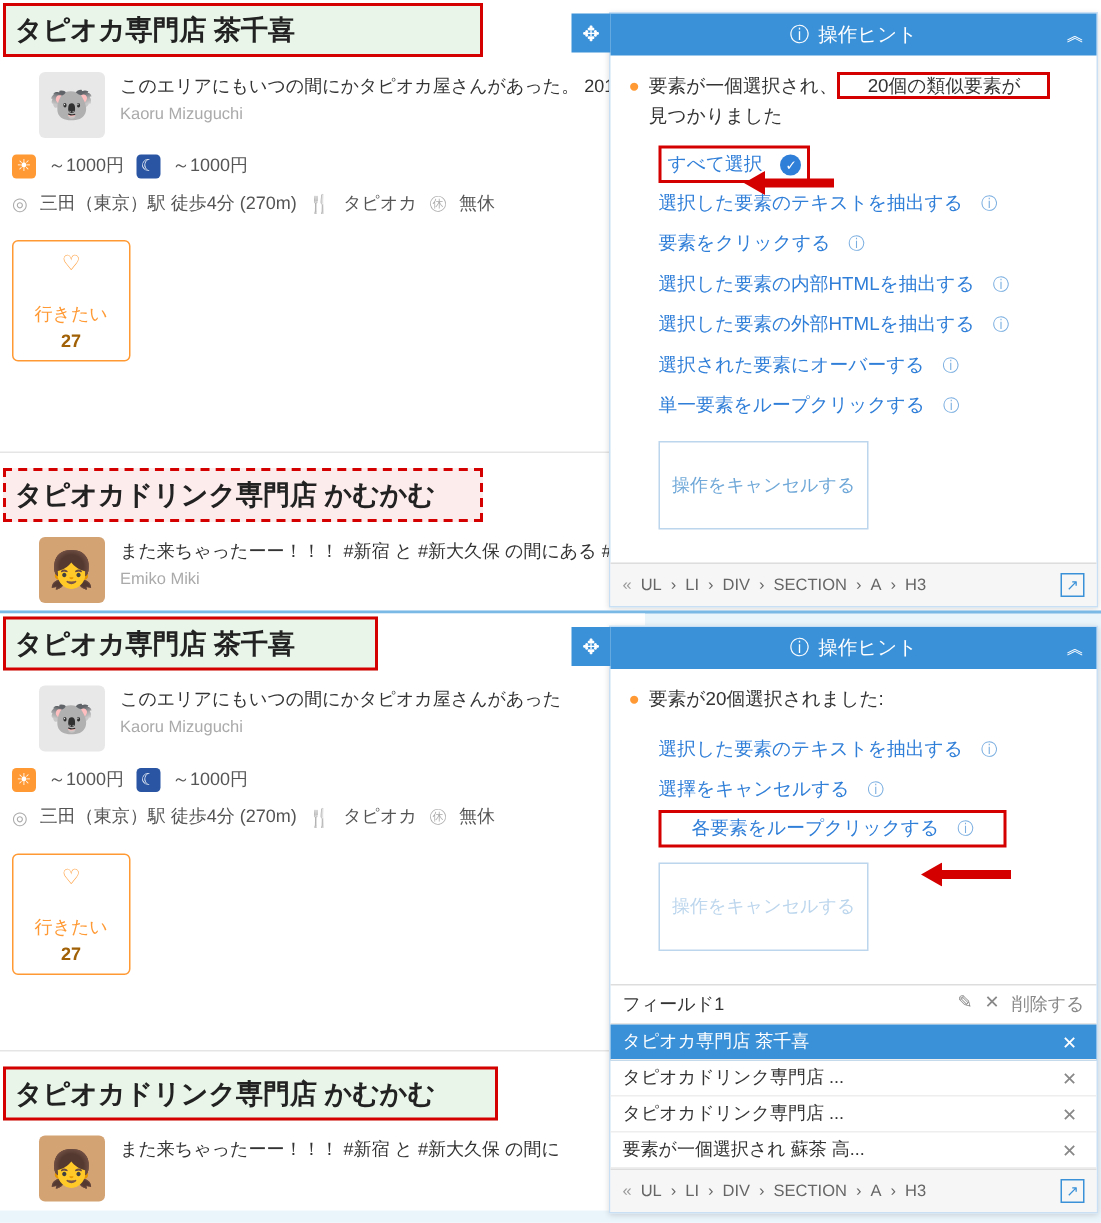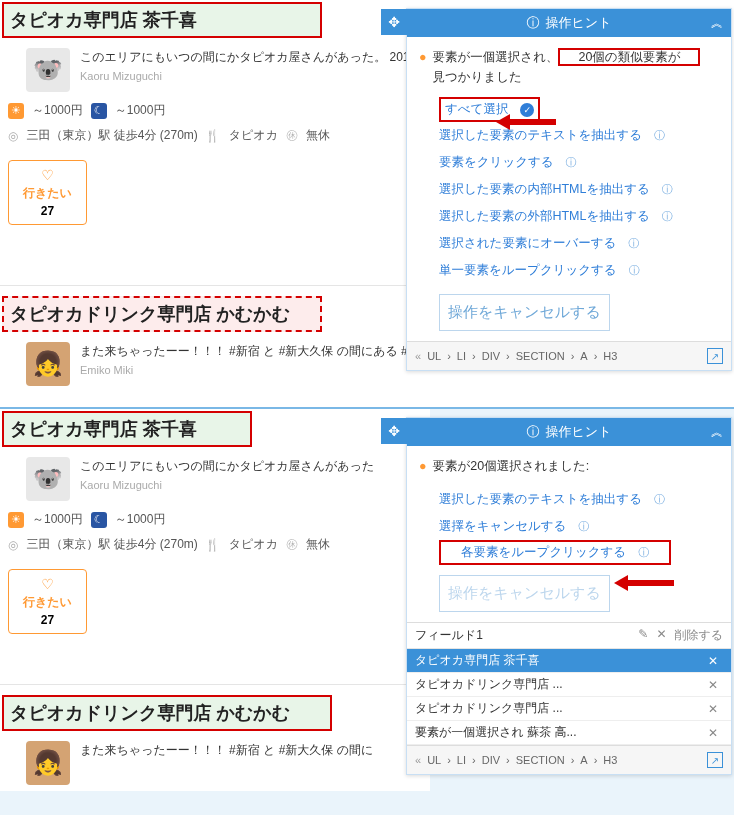--- a/index.html
+++ b/index.html
@@ -24,22 +24,22 @@
 .reviewer { font-size: 11px; color: #aaa; margin-top: 4px; }
 
 .meta-row { display: flex; gap: 8px; align-items: center; padding: 4px 8px; font-size: 12px; color: #555; }
 .meta-icon { width: 16px; height: 16px; display: inline-flex; align-items: center; justify-content: center; border-radius: 3px; font-size: 11px; }
 .sun-badge { background: #ff9933; color: #fff; }
 .moon-badge { background: #2955a3; color: #fff; }
 .gray-icon { color: #aaa; }
 
 .want-btn { border: 1px solid #ff9933; border-radius: 4px; padding: 6px 14px; margin: 12px 8px; display: inline-block; text-align: center; font-size: 12px; }
 .want-heart { color: #ff9933; font-size: 14px; }
-.want-label { color: #ff9933; font-weight: 700; margin-top: 2px; }
-.want-count { color: #000000; font-weight: 600; margin-top: 2px; }
+.want-label { color: #ff9933; font-weight: 400; margin-top: 18px; }
+.want-count { color: #a16207; font-weight: 600; margin-top: 2px; }
 
 .divider { border-top: 1px solid #e5e5e5; margin: 8px 0; }
 
 
 .hint-panel { position: absolute; right: 2px; width: 326px; background: #fff; border: 1px solid #c8dff4; box-shadow: 0 1px 4px rgba(0,0,0,.15); }
 .hp-top { top: 8px; }
 .hp-bot { top: 8px; }
 .drag-handle { position: absolute; left: -26px; top: 0; width: 26px; height: 26px; background: #3b91d8; color: #fff; display: flex; align-items: center; justify-content: center; font-size: 14px; }
 
 .hp-header { background: #3b91d8; color: #fff; height: 28px; display: flex; align-items: center; justify-content: center; font-size: 13px; position: relative; }
@@ -51,21 +51,21 @@
 .hp-msg .warn-ic { color: #ff9933; flex: none; }
 .hl-red { border: 2px solid #d40000; padding: 0 18px; }
 
 .hp-actions { padding-left: 20px; }
 .hp-link { color: #2f7ed8; font-size: 12.5px; padding: 5px 0; display: flex; align-items: center; gap: 12px; cursor: pointer; }
 .hp-link .q { color: #7aaee0; font-size: 11px; }
 .hp-link .check { width: 14px; height: 14px; border-radius: 50%; background: #2f7ed8; color: #fff; font-size: 9px; display: inline-flex; align-items: center; justify-content: center; }
 .hp-link.boxed { border: 2px solid #d40000; display: inline-flex; padding: 2px 4px; }
 .hp-link.boxed2 { border: 2px solid #d40000; display: inline-flex; padding: 2px 20px; }
 
-.hp-cancel { border: 1px solid #bcd6ed; color: #6fa8d8; padding: 8px 8px; display: inline-block; margin: 10px 0 0 20px; font-size: 15px; }
+.hp-cancel { border: 1px solid #bcd6ed; color: #6fa8d8; padding: 20px 8px; display: inline-block; margin: 10px 0 12px 20px; font-size: 12px; }
 
 .arrow { position: absolute; width: 60px; height: 16px; }
 .arrow svg { width: 100%; height: 100%; }
 
 
 .crumb-bar { background: #f6f6f6; border-top: 1px solid #ddd; padding: 6px 8px; font-size: 11px; color: #666; display: flex; align-items: center; gap: 6px; }
 .crumb-bar .nav { color: #999; }
 .crumb-bar .ext { margin-left: auto; color: #3b91d8; border: 1px solid #3b91d8; width: 16px; height: 16px; display: flex; align-items: center; justify-content: center; font-size: 10px; }
 
 

